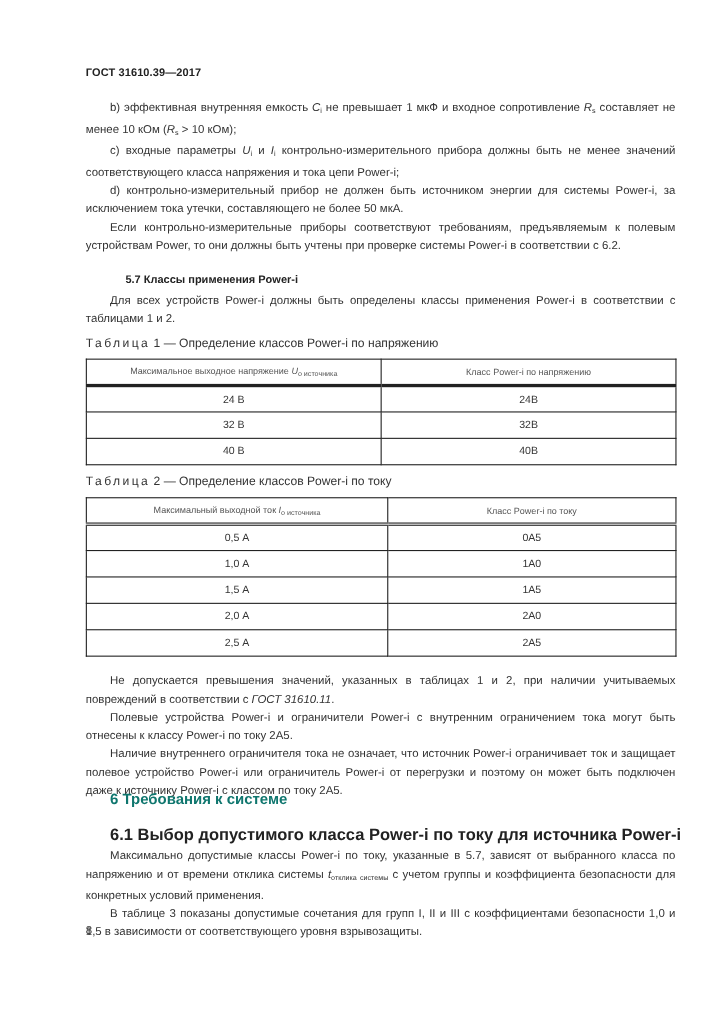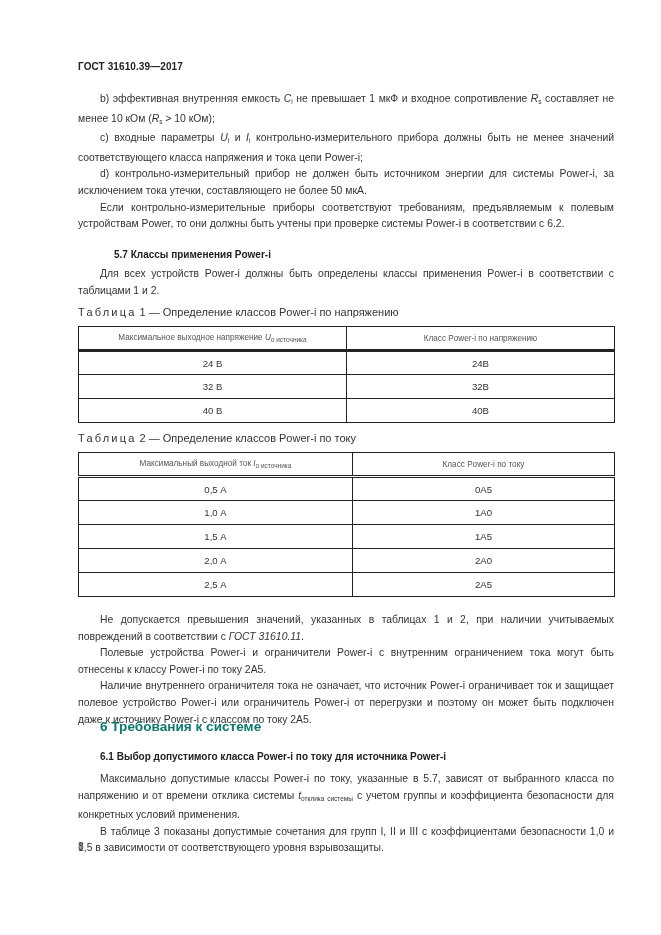--- a/index.html
+++ b/index.html
@@ -16,21 +16,21 @@
     .spaced { letter-spacing: 2.2px; }
     .h57 { left: 100px; top: 249px; font-size: 10px; font-weight: bold; color: #222; margin-left: 14px; }
     .cap { left: 78px; font-size: 11px; color: #333; }
     table.tbl { position: absolute; left: 78px; border-collapse: collapse; table-layout: fixed; }
     table.tbl td { border: 1px solid #222; text-align: center; font-size: 9.6px; color: #333; padding: 0; }
     table.tbl td.hd { font-size: 8.2px; color: #555; }
     table.t1 tr.hrow td { border-bottom: 3px solid #222; }
     table.t2 tr.hrow td { border-bottom: 3px double #222; }
     sub { font-size: 6.5px; vertical-align: -2px; }
     .h6 { left: 100px; top: 719px; font-size: 13.6px; font-weight: bold; color: #0f766e; }
-    .h61 { left: 100px; top: 751px; font-size: 10px; font-weight: bold; color: #222; }
+    .h61 { left: 100px; top: 751px; font-size: 15px; font-weight: bold; color: #222; }
     .pagenum { left: 78px; top: 841px; font-size: 10.4px; color: #333; }
     i.it { font-style: italic; }
   </style>
 </head>
 <body>
 
 <div class="abs header">ГОСТ 31610.39—2017</div>
 
 <div class="abs para" style="top:91px;">
   <p><span>b) эффективная внутренняя емкость </span><i class="it">C</i><sub>i</sub><span> не превышает 1 мкФ и входное сопротивление </span><i class="it">R</i><sub>s</sub><span> составляет не менее 10 кОм (</span><i class="it">R</i><sub>s</sub><span> &gt; 10 кОм);</span></p>

